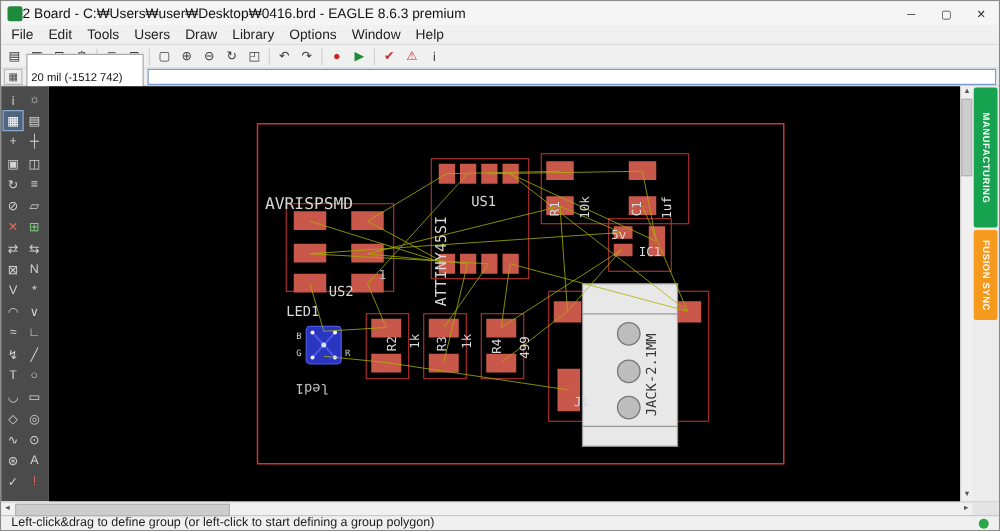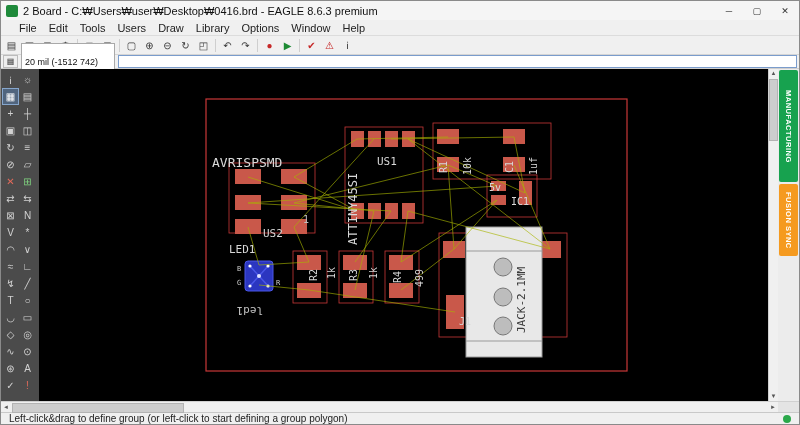--- a/index.html
+++ b/index.html
@@ -1,27 +1,27 @@
 <!DOCTYPE html>
 <html><head>
 <meta charset="utf-8">
 <style>
   html,body{margin:0;padding:0}
   body{width:800px;height:425px;font-family:"Liberation Sans",sans-serif;font-size:11px;background:#f0f0f0;overflow:hidden}
   .window{position:relative;width:800px;height:425px;display:flex;flex-direction:column;background:#f0f0f0;border:1px solid #8a8a8a;box-sizing:border-box}
 
   
-  .titlebar{height:19px;background:#f5f5f5;display:flex;align-items:center;padding:0 0 0 5px;gap:5px;flex:0 0 auto}
+  .titlebar{height:19px;background:#f5f5f5;display:flex;align-items:center;padding:0 0 0 5px;flex:0 0 auto}
   .appicon{width:12px;height:12px;background:#1f8a3b;border-radius:2px;flex:0 0 auto}
   .titletext{flex:1;font-size:11px;color:#111;white-space:nowrap;overflow:hidden}
   .winbtns{display:flex;height:100%}
   .winbtn{width:28px;height:100%;display:flex;align-items:center;justify-content:center;font-size:9px;color:#333;cursor:default}
 
   
-  .menubar{height:15px;background:#f0f0f0;display:flex;align-items:center;padding-left:12px;border-bottom:1px solid #dcdcdc;flex:0 0 auto}
+  .menubar{height:15px;background:#f0f0f0;display:flex;align-items:center;padding-left:2px;border-bottom:1px solid #dcdcdc;flex:0 0 auto}
   .mitem{padding:0 6px;font-size:11px;color:#222;cursor:default}
 
   
   .toolbar{height:18px;background:#f0f0f0;display:flex;align-items:center;gap:1px;padding-left:2px;border-bottom:1px solid #d5d5d5;flex:0 0 auto}
   .tbtn{width:17px;height:16px;border:1px solid transparent;background:transparent;display:flex;align-items:center;justify-content:center;font-size:10px;color:#3a3a3a;padding:0;cursor:default}
   .tbtn.red{color:#c62828}
   .tbtn.green{color:#1d8a34}
   .tsep{width:1px;height:13px;background:#cfcfcf;margin:0 2px}
 
   

